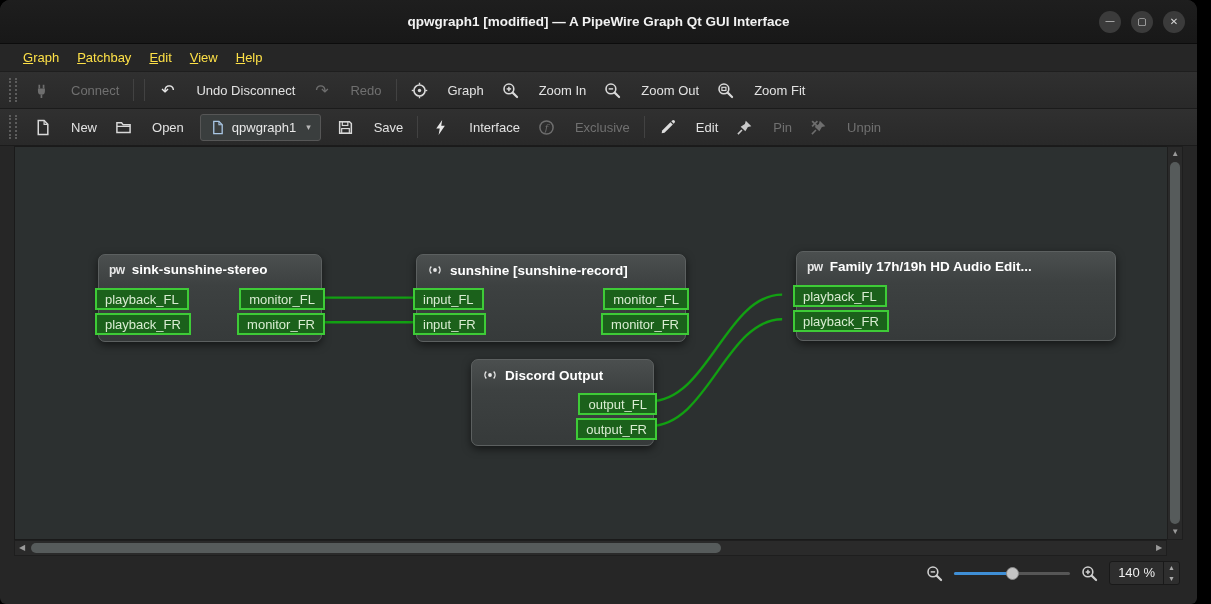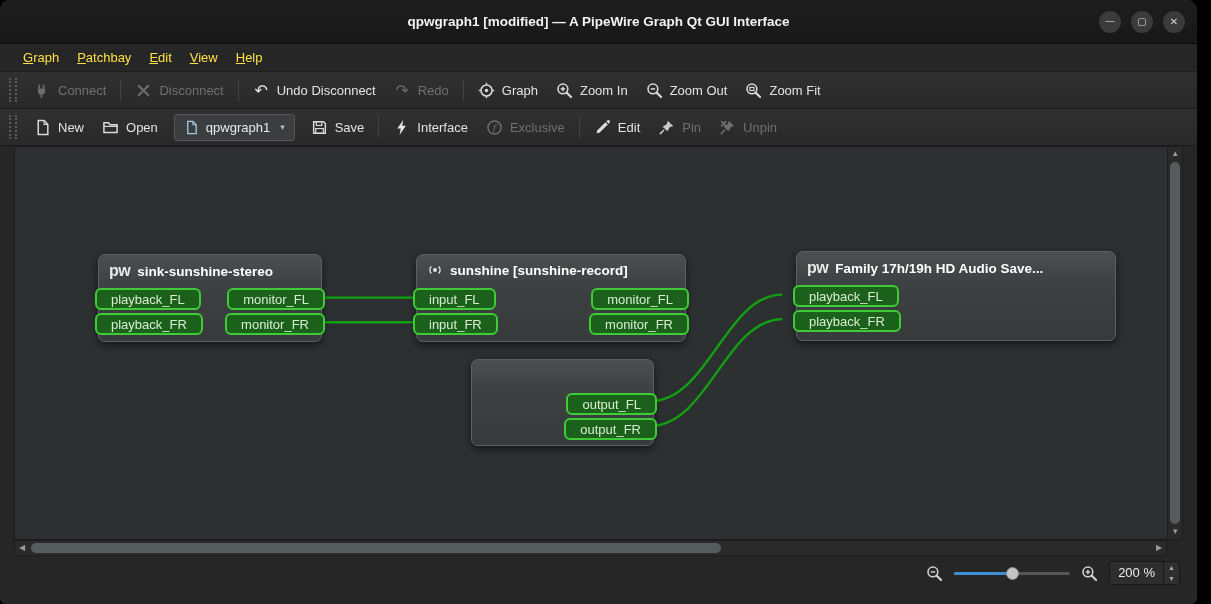--- a/index.html
+++ b/index.html
@@ -28,45 +28,45 @@
                color:#fde047; font-size:13px; }
   .menu-item::first-letter { text-decoration:underline; }
 
   
   .toolbar { height:37px; background:linear-gradient(#303030,#292929);
              border-bottom:1px solid #1b1b1b; display:flex; align-items:center;
              padding:0 6px; flex:none; }
   .thandle { width:8px; height:24px; border-left:2px dotted #5c5c5c;
              border-right:2px dotted #5c5c5c; margin:0 8px 0 3px; }
   .tsep { width:1px; height:22px; background:#424242; margin:0 5px; flex:none; }
-  .tbtn { display:flex; align-items:center; gap:7px; padding:0 9px; height:28px;
+  .tbtn { display:flex; align-items:center; gap:20px; padding:0 9px; height:28px;
           color:#e2e2e2; font-size:13px; border-radius:3px; white-space:nowrap; }
   .tbtn.disabled { color:#707070; }
   .icon { width:17px; height:17px; flex:none; display:block; }
   .uglyph { font-size:16px; line-height:17px; width:17px; text-align:center; flex:none; }
   .combo { display:flex; align-items:center; gap:7px; height:27px; padding:0 9px;
            margin:4px 7px; background:#3a3e3e; border:1px solid #565656;
            border-radius:3px; color:#e8e8e8; font-size:13px; }
   .combo .arrow { font-size:9px; color:#b8b8b8; margin-left:3px; }
 
   
   .canvas-row { display:flex; padding:0 14px; height:394px; flex:none; }
   .canvas { position:relative; width:1167px; height:394px; background:#2c3030;
             border:1px solid #1a1a1a; border-right:none; overflow:hidden; }
   .wires { position:absolute; left:0; top:0; width:100%; height:100%; }
 
   .node { position:absolute; border-radius:7px;
           background:linear-gradient(#4b4f4f 0%, #3d4141 35%, #363a3a 100%);
           border:1px solid #5c6060; box-shadow:0 3px 9px rgba(0,0,0,.55); }
   .ntitle { display:flex; align-items:center; gap:7px; padding:7px 10px 0;
             color:#fff; font-size:13.5px; font-weight:bold; white-space:nowrap; }
-  .pwicon { font-size:16px; font-weight:bold; color:#e8e8e8; letter-spacing:-0.5px; }
+  .pwicon { font-size:12px; font-weight:bold; color:#e8e8e8; letter-spacing:-0.5px; }
   .port { position:absolute; height:22px; display:flex; align-items:center;
-          padding:0 14px; background:#1b611b; border:2px solid #3ecb37;
-          border-radius:6px; color:#d9ecd2; font-size:13px; white-space:nowrap; }
+          padding:0 8px; background:#1b611b; border:2px solid #3ecb37;
+          border-radius:0; color:#d9ecd2; font-size:13px; white-space:nowrap; }
   .port.in { left:-4px; } .port.out { right:-4px;margin-left:27px; }
   .row1 { top:33px; } .row2 { top:58px; }
 
   
   .vscroll { width:16px; background:#2a2a2a; border:1px solid #1e1e1e;
              display:flex; flex-direction:column; align-items:center; }
   .sarrow { height:14px; width:100%; color:#9a9a9a; font-size:8px; text-align:center;
             line-height:14px; flex:none; }
   .vthumb { width:10px; flex:1; margin:1px 0; background:#565b5b; border-radius:5px; }
   .hscroll-row { display:flex; padding:0 14px; height:16px; flex:none; }
@@ -128,27 +128,20 @@
     <div class="tbtn disabled">
       <svg class="icon" viewBox="0 0 16 16">
         <path d="M5 2.5v3.5 M9 2.5v3.5" stroke="#6e6e6e" stroke-width="1.6" fill="none"></path>
         <path d="M3.7 6h6.6v2.6a3.3 3.3 0 0 1-6.6 0z" fill="#6e6e6e"></path>
         <line x1="7" y1="12" x2="7" y2="15" stroke="#6e6e6e" stroke-width="1.6"></line>
       </svg>
       <span>Connect</span>
     </div>
     <div class="tsep"></div>
 
-    <div class="tbtn disabled">
-      <svg class="icon" viewBox="0 0 16 16">
-        <line x1="3" y1="3" x2="13" y2="13" stroke="#6e6e6e" stroke-width="2"></line>
-        <line x1="13" y1="3" x2="3" y2="13" stroke="#6e6e6e" stroke-width="2"></line>
-      </svg>
-      <span>Disconnect</span>
-    </div>
     <div class="tsep"></div>
 
     <div class="tbtn">
       <span class="uglyph" style="color:#e8e8e8">↶</span>
       <span>Undo Disconnect</span>
     </div>
     <div class="tbtn disabled">
       <span class="uglyph" style="color:#6e6e6e">↷</span>
       <span>Redo</span>
     </div>
@@ -309,27 +302,34 @@
         </div>
         <div class="port in row1">input_FL</div>
         <div class="port in row2">input_FR</div>
         <div class="port out row1">monitor_FL</div>
         <div class="port out row2">monitor_FR</div>
       </div>
 
       <div class="node" style="left:781px;top:104px;width:320px;height:90px">
         <div class="ntitle">
           <span class="pwicon">pw</span>
-          <span>Family 17h/19h HD Audio Save...</span>
+          <span>Family 17h/19h HD Audio Edit...</span>
         </div>
         <div class="port in row1">playback_FL</div>
         <div class="port in row2">playback_FR</div>
       </div>
 
       <div class="node" style="left:456px;top:212px;width:183px;height:87px">
+        <div class="ntitle">
+          <svg class="icon" style="width:16px;height:16px" viewBox="0 0 16 16">
+            <circle cx="8" cy="8" r="1.9" fill="#e8e8e8"></circle>
+            <path d="M4.3 4.6 a5 5 0 0 0 0 6.8 M11.7 4.6 a5 5 0 0 1 0 6.8" fill="none" stroke="#e8e8e8" stroke-width="1.4"></path>
+          </svg>
+          <span>Discord Output</span>
+        </div>
         <div class="port out row1">output_FL</div>
         <div class="port out row2">output_FR</div>
       </div>
 
     </div>
 
     <div class="vscroll">
       <div class="sarrow">▲</div>
       <div class="vthumb"></div>
       <div class="sarrow">▼</div>
@@ -356,21 +356,21 @@
       <div class="fill"></div>
       <div class="knob"></div>
     </div>
     <svg class="icon" viewBox="0 0 16 16">
       <circle cx="6.5" cy="6.5" r="4.6" fill="none" stroke="#cfcfcf" stroke-width="1.5"></circle>
       <line x1="10" y1="10" x2="14.2" y2="14.2" stroke="#cfcfcf" stroke-width="2" stroke-linecap="round"></line>
       <line x1="4.4" y1="6.5" x2="8.6" y2="6.5" stroke="#cfcfcf" stroke-width="1.4"></line>
       <line x1="6.5" y1="4.4" x2="6.5" y2="8.6" stroke="#cfcfcf" stroke-width="1.4"></line>
     </svg>
     <div class="spin">
-      <div class="val">200 %</div>
+      <div class="val">140 %</div>
       <div class="arrows">
         <div>▲</div>
         <div>▼</div>
       </div>
     </div>
   </div>
 
 </div>
 
 </body></html>

